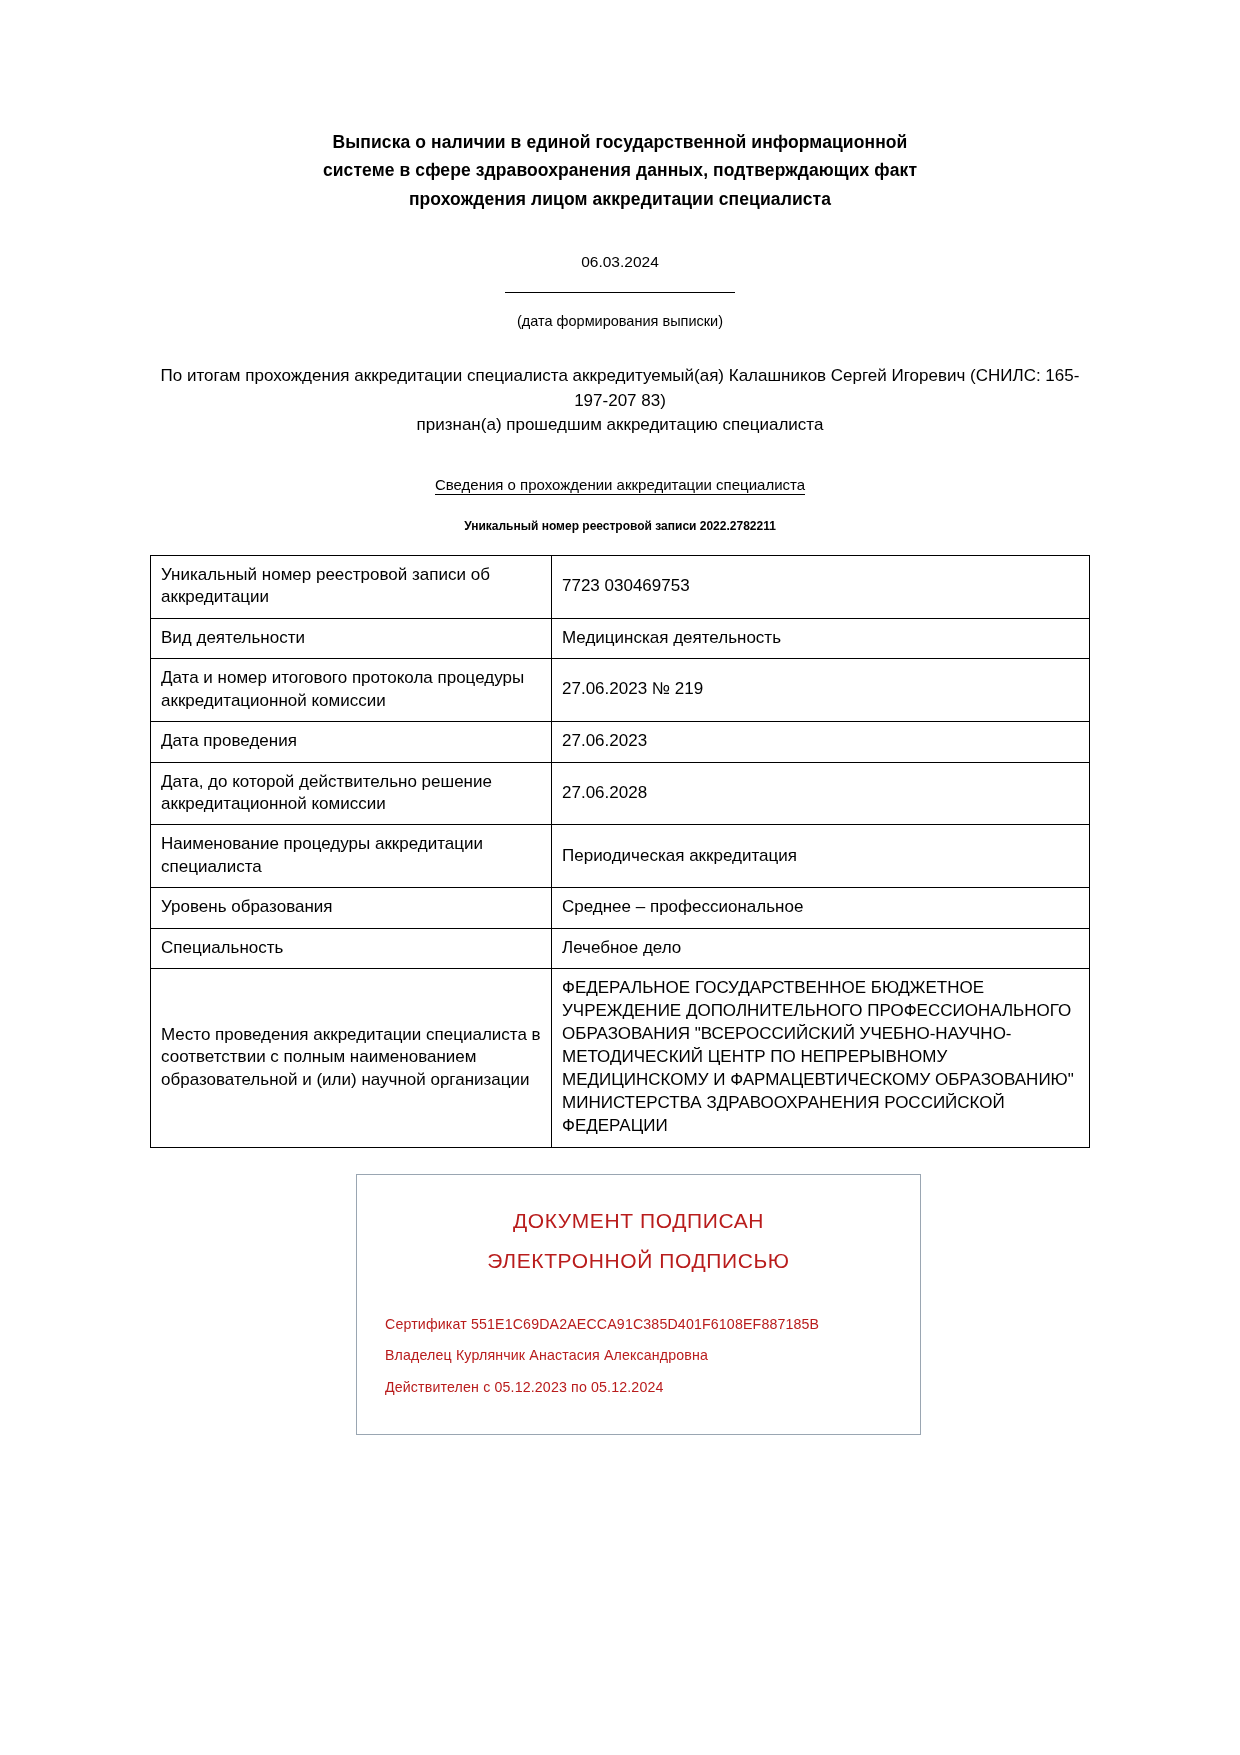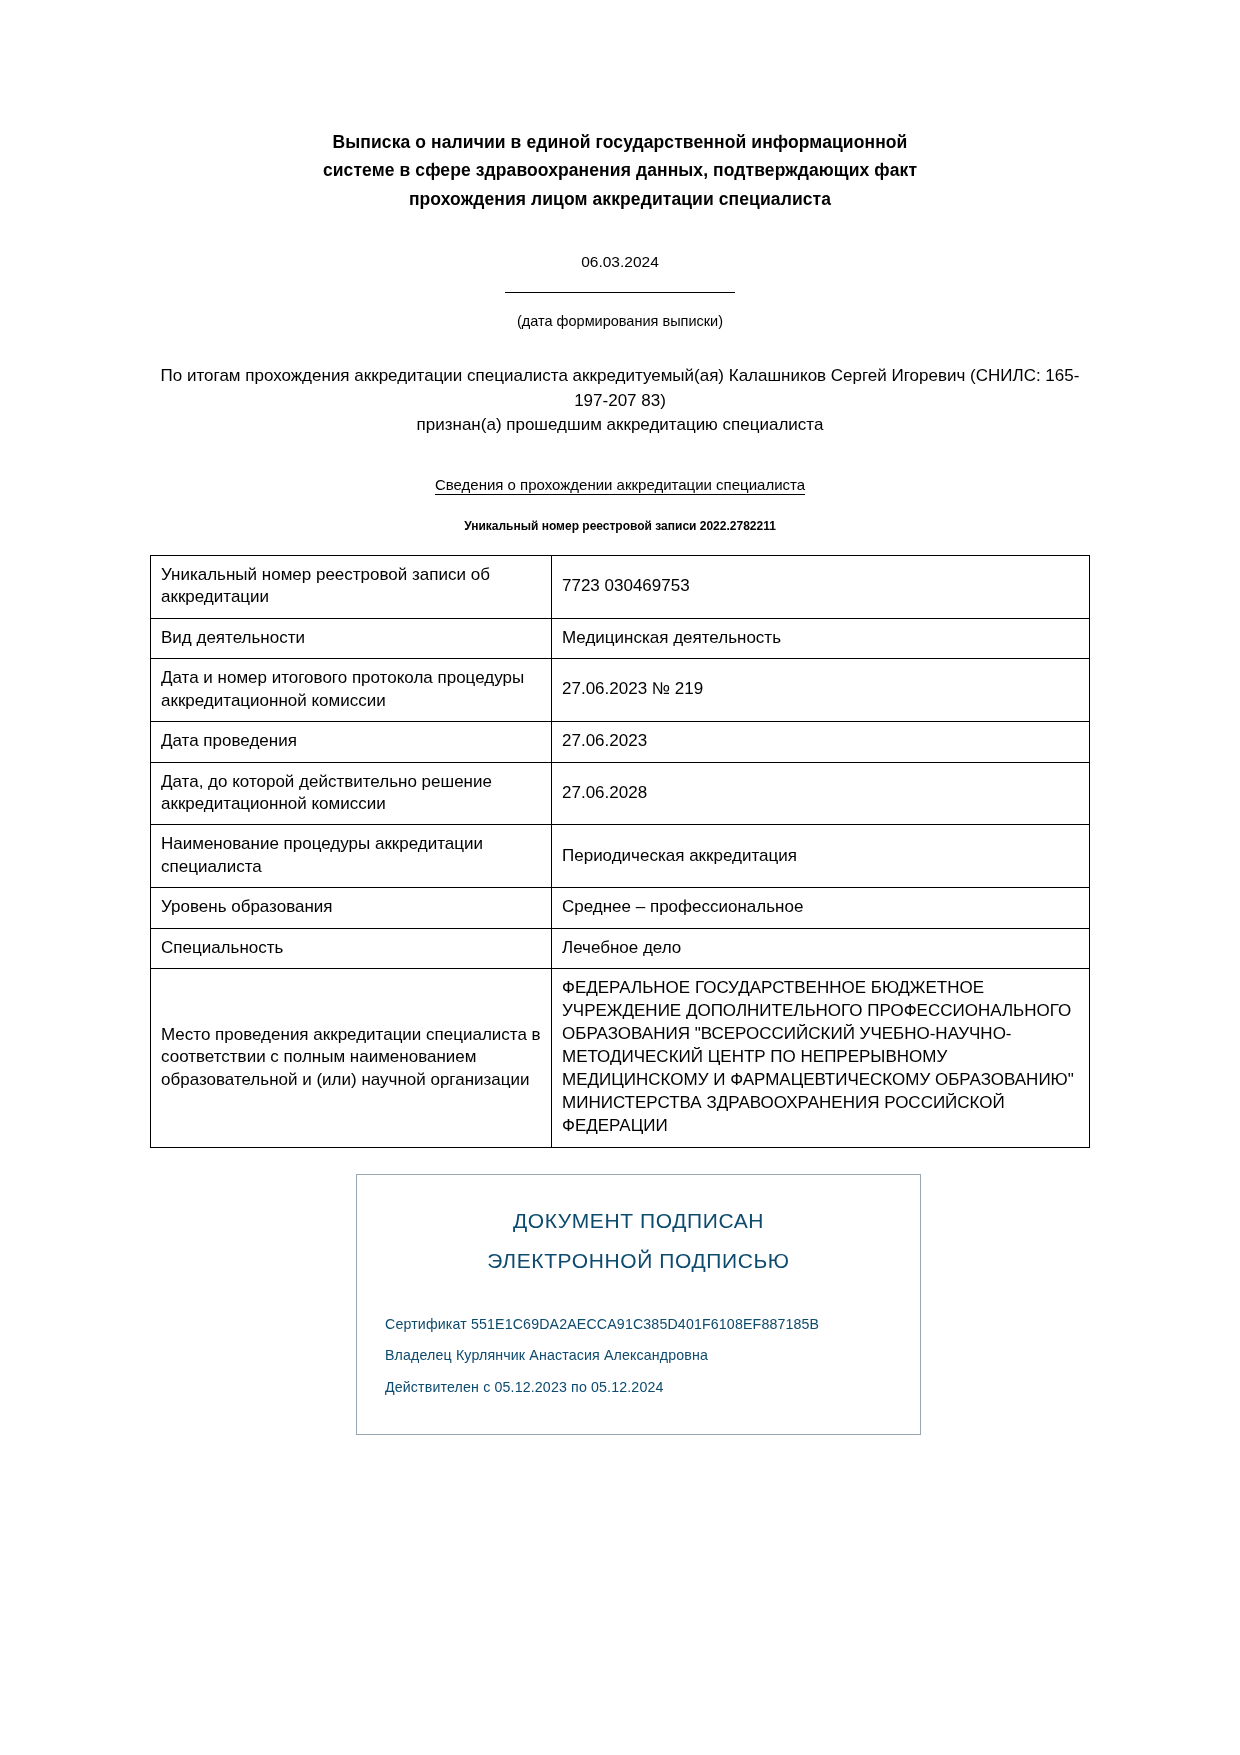--- a/index.html
+++ b/index.html
@@ -118,21 +118,21 @@
   .sign-wrap {
     margin-top: 26px;
     display: flex;
     justify-content: center;
   }
   .sign-box {
     border: 1px solid #9aa6b2;
     width: 565px;
     box-sizing: border-box;
     padding: 26px 28px 30px 28px;
-    color: #0c4a6e;
+    color: #b91c1c;
     margin-left: 37px;
   }
   .sign-title {
     text-align: center;
     font-size: 21px;
     letter-spacing: 0.6px;
     line-height: 1.9;
   }
   .sign-lines {
     margin-top: 28px;

